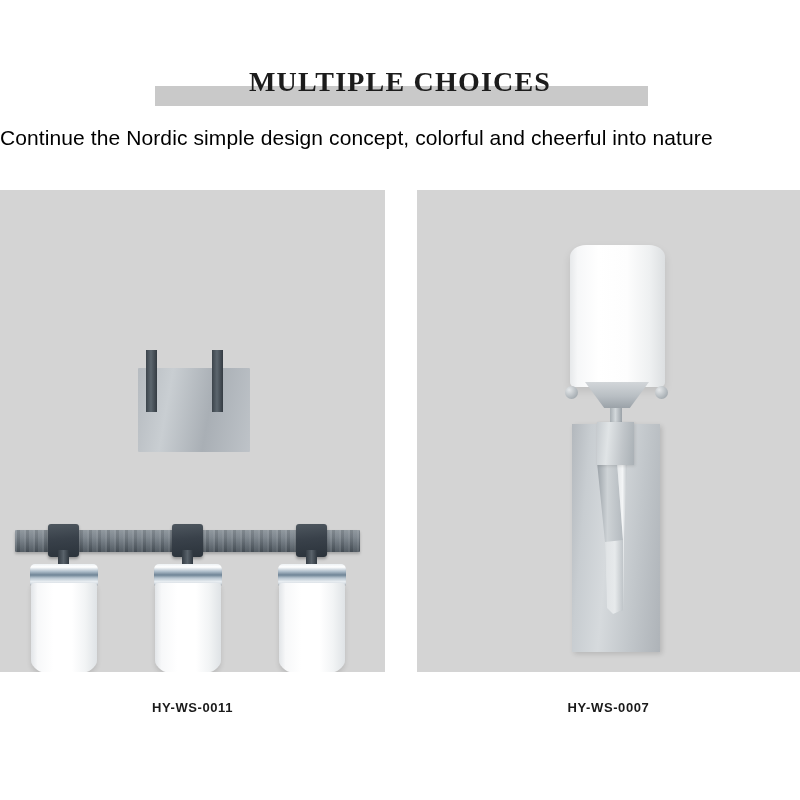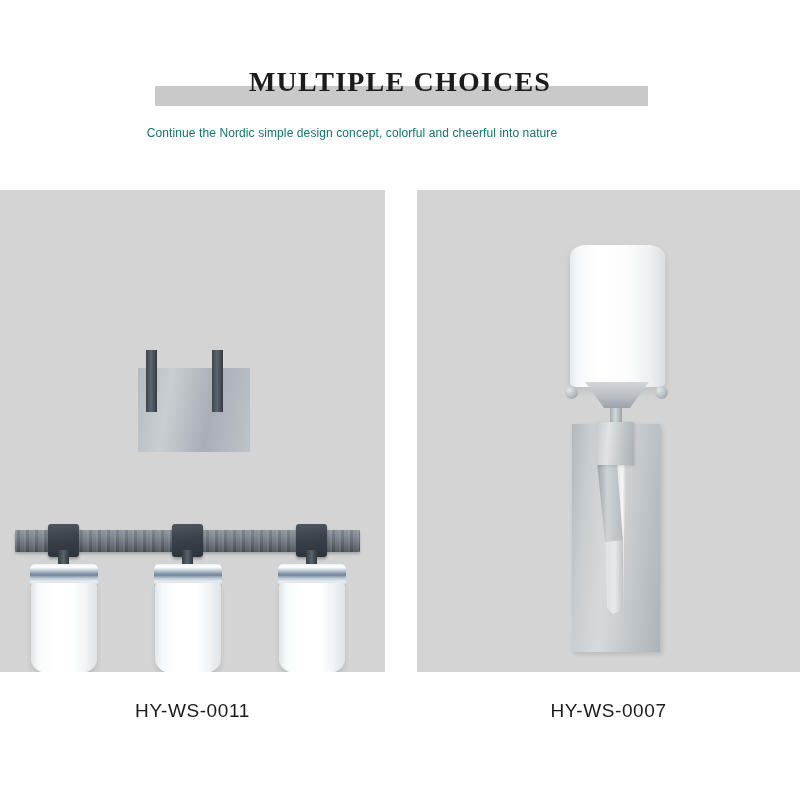--- a/index.html
+++ b/index.html
@@ -51,22 +51,22 @@
     color: #1c1c1c;
     line-height: 48px;
     white-space: nowrap;
   }
   .page-subtitle {
     position: absolute;
     left: 0;
     top: 126px;
     width: 704px;
     text-align: center;
-    font-size: 12px;
-    color: #0f766e;
+    font-size: 21px;
+    color: #000000;
     letter-spacing: 0.1px;
     white-space: nowrap;
   }
 
   
   .panels {
     position: absolute;
     left: 0;
     top: 190px;
     width: 800px;
@@ -86,22 +86,22 @@
   .captions {
     position: absolute;
     left: 0;
     top: 700px;
     width: 800px;
     height: 30px;
   }
   .caption {
     position: absolute;
     top: 0;
-    font-size: 19px;
-    font-weight: normal;
+    font-size: 13px;
+    font-weight: bold;
     color: #1a1a1a;
     letter-spacing: 0.6px;
     text-align: center;
     white-space: nowrap;
   }
   .caption-left  { left: 0px;   width: 385px; }
   .caption-right { left: 417px; width: 383px; }
 
   
   .fixture-left {

